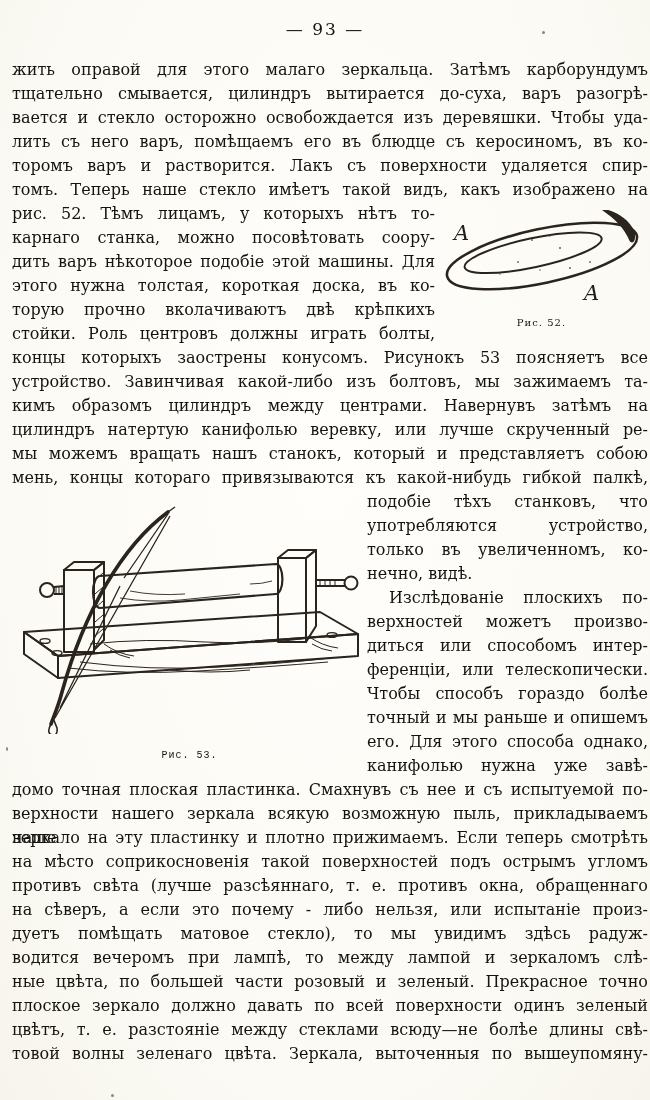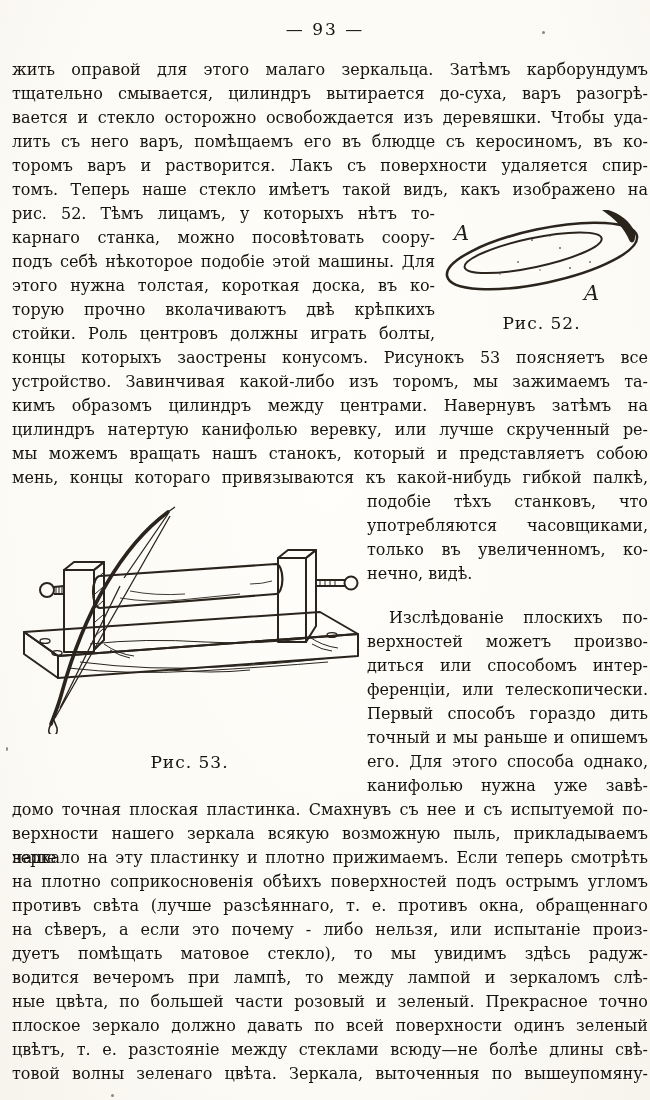--- a/index.html
+++ b/index.html
@@ -24,40 +24,40 @@
     font-size:16px;
     line-height:24px;
   }
   .tline {
     text-align:justify;
     text-align-last:justify;
     height:24px;
     overflow:visible;
   }
   .tline.last-left { text-align-last:left; }
-  .tline.indent { text-indent:22px;margin-top:20px; }
+  .tline.indent { text-indent:22px; }
 
   .figure { position:relative; }
   .fig52 {
     float:right;
     width:213px; height:142px;
   }
   .fig52 svg { display:block; margin:8px 2px 0 5px; }
   .fig53 {
     float:left;
     width:355px; height:286px;
   }
   .fig53 svg { display:block; margin:4px 0 0 8px; }
   .caption {
     text-align:center;
-    font-size:17px;
+    font-size:10px;
     letter-spacing:1px;
   }
   .fig52 .caption { margin-top:7px; }
-  .fig53 .caption { margin-top:16px; }
+  .fig53 .caption { margin-top:10px;font-family:Liberation Mono, monospace; }
 
   .speck {
     position:absolute;
     border-radius:50%;
     background:#8d867a;
   }
   svg .ink { stroke:#2a241d; fill:none; }
   svg text { font-family:"DejaVu Serif", serif; font-style:italic; fill:#221d16; }
 </style>
 </head>
@@ -97,29 +97,29 @@
         </g>
         <text x="14" y="30" font-size="21">A</text>
         <text x="144" y="90" font-size="21">A</text>
       </svg>
       <div class="caption">Рис. 52.</div>
     </div>
 
     <div>
         <div class="tline">рис. 52. Тѣмъ лицамъ, у которыхъ нѣтъ то-</div>
         <div class="tline">карнаго станка, можно посовѣтовать соору-</div>
-        <div class="tline">подъ себѣ нѣкоторое подобіе этой машины. Для</div>
+        <div class="tline">дить варъ нѣкоторое подобіе этой машины. Для</div>
         <div class="tline">этого нужна толстая, короткая доска, въ ко-</div>
         <div class="tline">торую прочно вколачиваютъ двѣ крѣпкихъ</div>
         <div class="tline">стойки. Роль центровъ должны играть болты,</div>
       </div>
 
     <div>
         <div class="tline">концы которыхъ заострены конусомъ. Рисунокъ 53 поясняетъ все</div>
-        <div class="tline">устройство. Завинчивая какой-либо изъ торомъ, мы зажимаемъ та-</div>
+        <div class="tline">устройство. Завинчивая какой-либо изъ болтовъ, мы зажимаемъ та-</div>
         <div class="tline">кимъ образомъ цилиндръ между центрами. Навернувъ затѣмъ на</div>
         <div class="tline">цилиндръ натертую канифолью веревку, или лучше скрученный ре-</div>
         <div class="tline">мы можемъ вращать нашъ станокъ, который и представляетъ собою</div>
         <div class="tline">мень, концы котораго привязываются къ какой-нибудь гибкой палкѣ,</div>
       </div>
 
     <div class="figure fig53">
       <svg width="342" height="240" viewBox="0 0 342 240">
 
         <g stroke-width="2" stroke-linejoin="round">
@@ -180,41 +180,41 @@
           <path class="ink" stroke-width="1.3" d="M148,18 l7,-5"></path>
           <path class="ink" stroke-width="1.3" d="M148,20 L104,84 M100,92 L40,214 M150,22 L35,224"></path>
           <path class="ink" stroke-width="1.6" d="M31,230 q-5,9 1,11 q6,1 5,-7 l-4,-10"></path>
         </g>
       </svg>
       <div class="caption">Рис. 53.</div>
     </div>
 
     <div>
         <div class="tline">подобіе тѣхъ станковъ, что</div>
-        <div class="tline">употребляются часовщиками,</div>
+        <div class="tline">употребляются устройство,</div>
         <div class="tline">только въ увеличенномъ, ко-</div>
         <div class="tline last-left">нечно, видѣ.</div>
       </div>
 
     <div>
         <div class="tline indent">Изслѣдованіе плоскихъ по-</div>
         <div class="tline">верхностей можетъ произво-</div>
         <div class="tline">диться или способомъ интер-</div>
         <div class="tline">ференціи, или телескопически.</div>
-        <div class="tline">Первый способъ гораздо дить</div>
+        <div class="tline">Чтобы способъ гораздо болѣе</div>
         <div class="tline">точный и мы раньше и опишемъ</div>
         <div class="tline">его. Для этого способа однако,</div>
         <div class="tline">канифолью нужна уже завѣ-</div>
       </div>
 
     <div>
         <div class="tline">домо точная плоская пластинка. Смахнувъ съ нее и съ испытуемой по-</div>
         <div class="tline">верхности нашего зеркала всякую возможную пыль, прикладываемъ наше</div>
         <div class="tline">зеркало на эту пластинку и плотно прижимаемъ. Если теперь смотрѣть</div>
-        <div class="tline">на плотно соприкосновенія обѣихъ поверхностей подъ острымъ угломъ</div>
+        <div class="tline">на мѣсто соприкосновенія такой поверхностей подъ острымъ угломъ</div>
         <div class="tline">противъ свѣта (лучше разсѣяннаго, т. е. противъ окна, обращеннаго</div>
         <div class="tline">на сѣверъ, а если это почему - либо нельзя, или испытаніе произ-</div>
         <div class="tline">дуетъ помѣщать матовое стекло), то мы увидимъ здѣсь радуж-</div>
         <div class="tline">водится вечеромъ при лампѣ, то между лампой и зеркаломъ слѣ-</div>
         <div class="tline">ные цвѣта, по большей части розовый и зеленый. Прекрасное точно</div>
         <div class="tline">плоское зеркало должно давать по всей поверхности одинъ зеленый</div>
         <div class="tline">цвѣтъ, т. е. разстояніе между стеклами всюду—не болѣе длины свѣ-</div>
         <div class="tline">товой волны зеленаго цвѣта. Зеркала, выточенныя по вышеупомяну-</div>
       </div>
 

